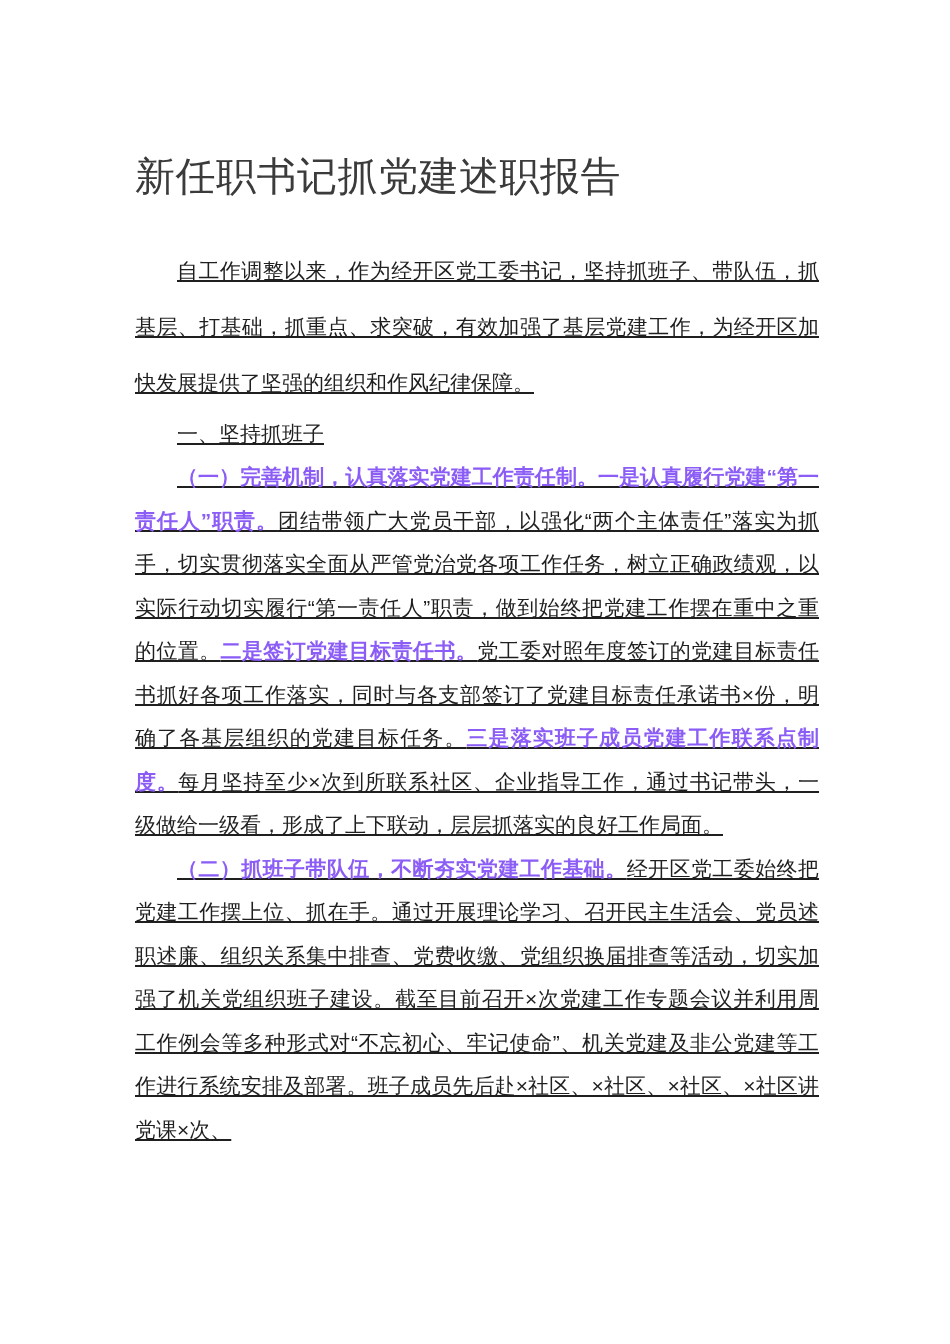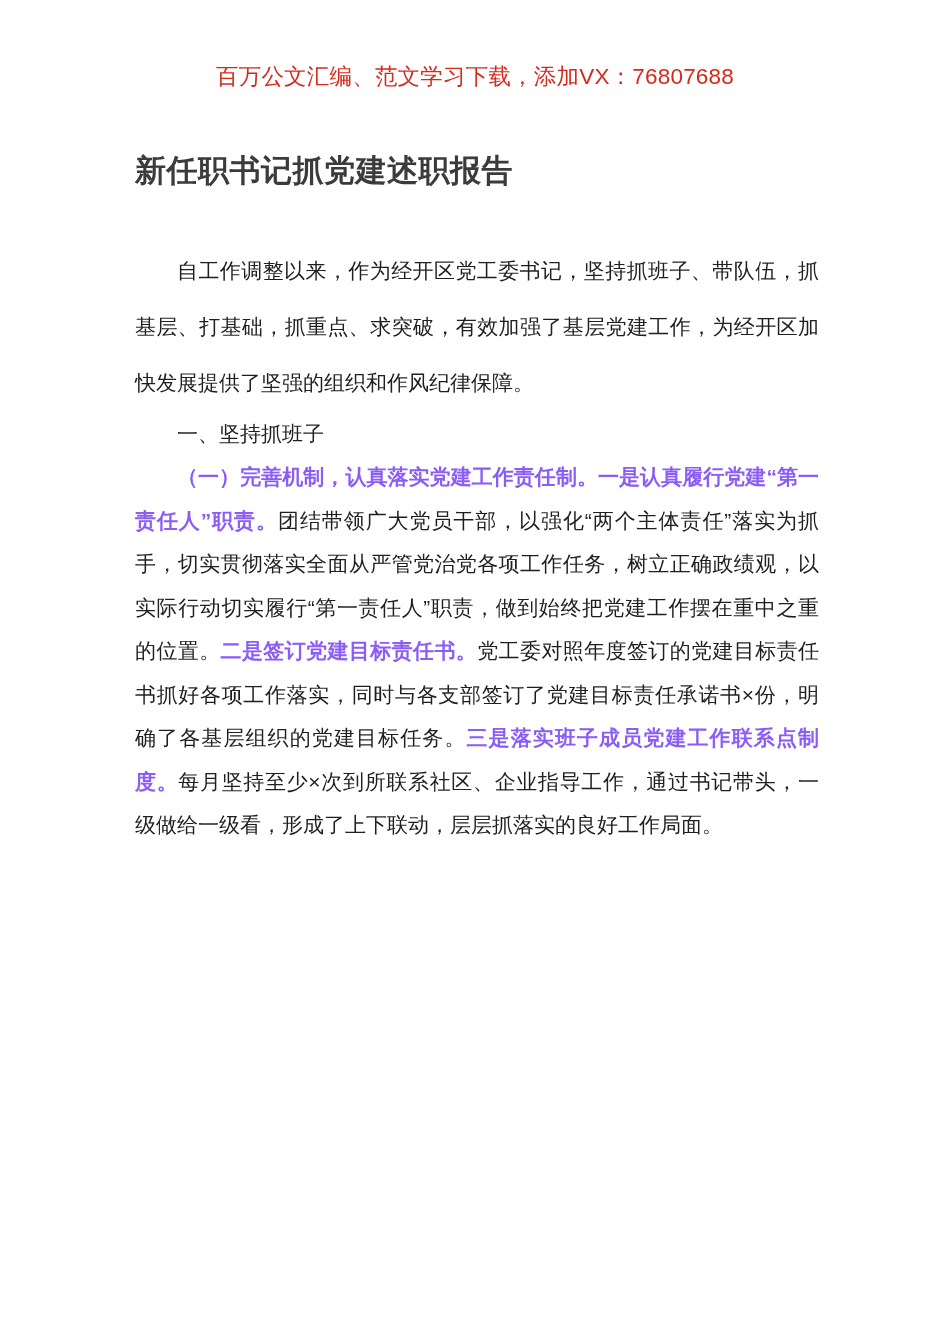--- a/index.html
+++ b/index.html
@@ -40,35 +40,36 @@
   }
 
   
   .doc-title {
     position: absolute;
     left: 135px;
     top: 128px;
     width: 690px;
     color: #3b3b3b;
     font-family: "Liberation Serif", "DejaVu Serif", serif;
-    font-size: 31px;
+    font-size: 40px;
     line-height: 44px;
-    font-weight: 700;
+    font-weight: 400;
     letter-spacing: 0.5px;
     white-space: nowrap;
   }
 
   
   .body-block {
     position: absolute;
     left: 135px;
     top: 243px;
     width: 684px;
     color: #1f1f1f;
     font-size: 21px;
+    text-decoration: underline;
   }
 
   p.para {
     margin: 0;
     padding: 0;
     text-indent: 2em;
     text-align: justify;
     text-justify: inter-ideograph;
     font-size: 21px;
     line-height: 43.5px;
@@ -86,24 +87,24 @@
     line-height: 43px;
   }
 
   .b { font-weight: bold; color: #8b5cf6; }
 </style>
 </head>
 <body>
 
 <div class="page">
 
-  <div class="promo-header">百万公文汇编、范文学习下载，添加VX：76807688</div>
 
   <h1 class="doc-title">新任职书记抓党建述职报告</h1>
 
   <div class="body-block">
 
   <p class="para lead"><span>自工作调整以来，作为经开区党工委书记，坚持抓班子、带队伍，抓基层、打基础，抓重点、求突破，有效加强了基层党建工作，为经开区加快发展提供了坚强的组织和作风纪律保障。</span></p>
       <p class="para tight-head"><span>一、坚持抓班子</span></p>
       <p class="para"><span class="b">（一）完善机制，认真落实党建工作责任制。一是认真履行党建“第一责任人”职责。</span><span>团结带领广大党员干部，以强化“两个主体责任”落实为抓手，切实贯彻落实全面从严管党治党各项工作任务，树立正确政绩观，以实际行动切实履行“第一责任人”职责，做到始终把党建工作摆在重中之重的位置。</span><span class="b">二是签订党建目标责任书。</span><span>党工委对照年度签订的党建目标责任书抓好各项工作落实，同时与各支部签订了党建目标责任承诺书×份，明确了各基层组织的党建目标任务。</span><span class="b">三是落实班子成员党建工作联系点制度。</span><span>每月坚持至少×次到所联系社区、企业指导工作，通过书记带头，一级做给一级看，形成了上下联动，层层抓落实的良好工作局面。</span></p>
+      <p class="para"><span class="b">（二）抓班子带队伍，不断夯实党建工作基础。</span><span>经开区党工委始终把党建工作摆上位、抓在手。通过开展理论学习、召开民主生活会、党员述职述廉、组织关系集中排查、党费收缴、党组织换届排查等活动，切实加强了机关党组织班子建设。截至目前召开×次党建工作专题会议并利用周工作例会等多种形式对“不忘初心、牢记使命”、机关党建及非公党建等工作进行系统安排及部署。班子成员先后赴×社区、×社区、×社区、×社区讲党课×次、</span></p>
     </div>
 
 </div>
 
 </body></html>

